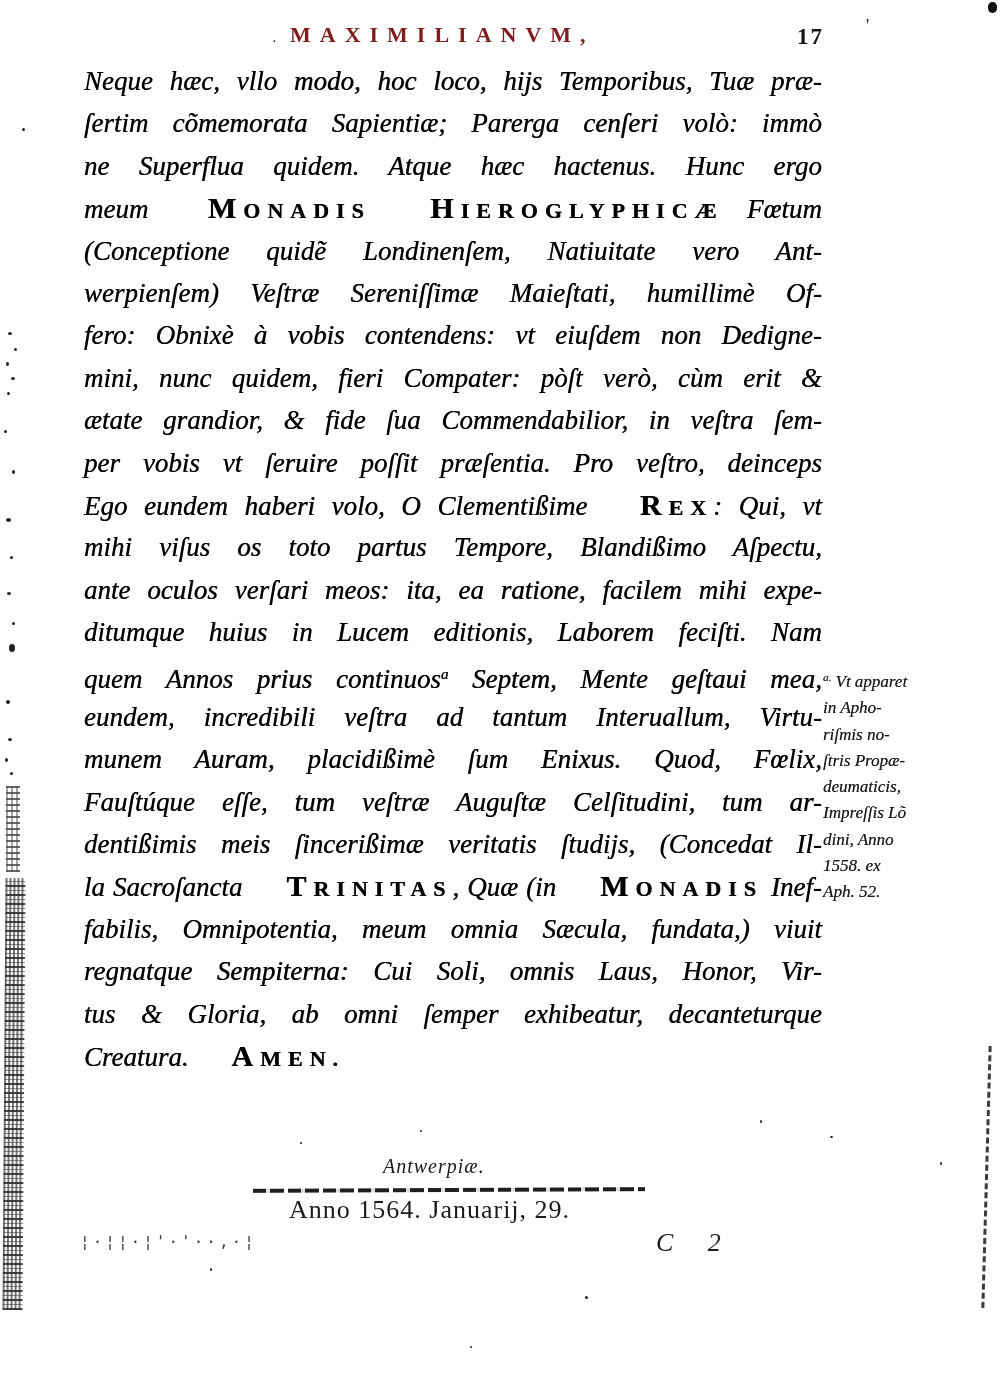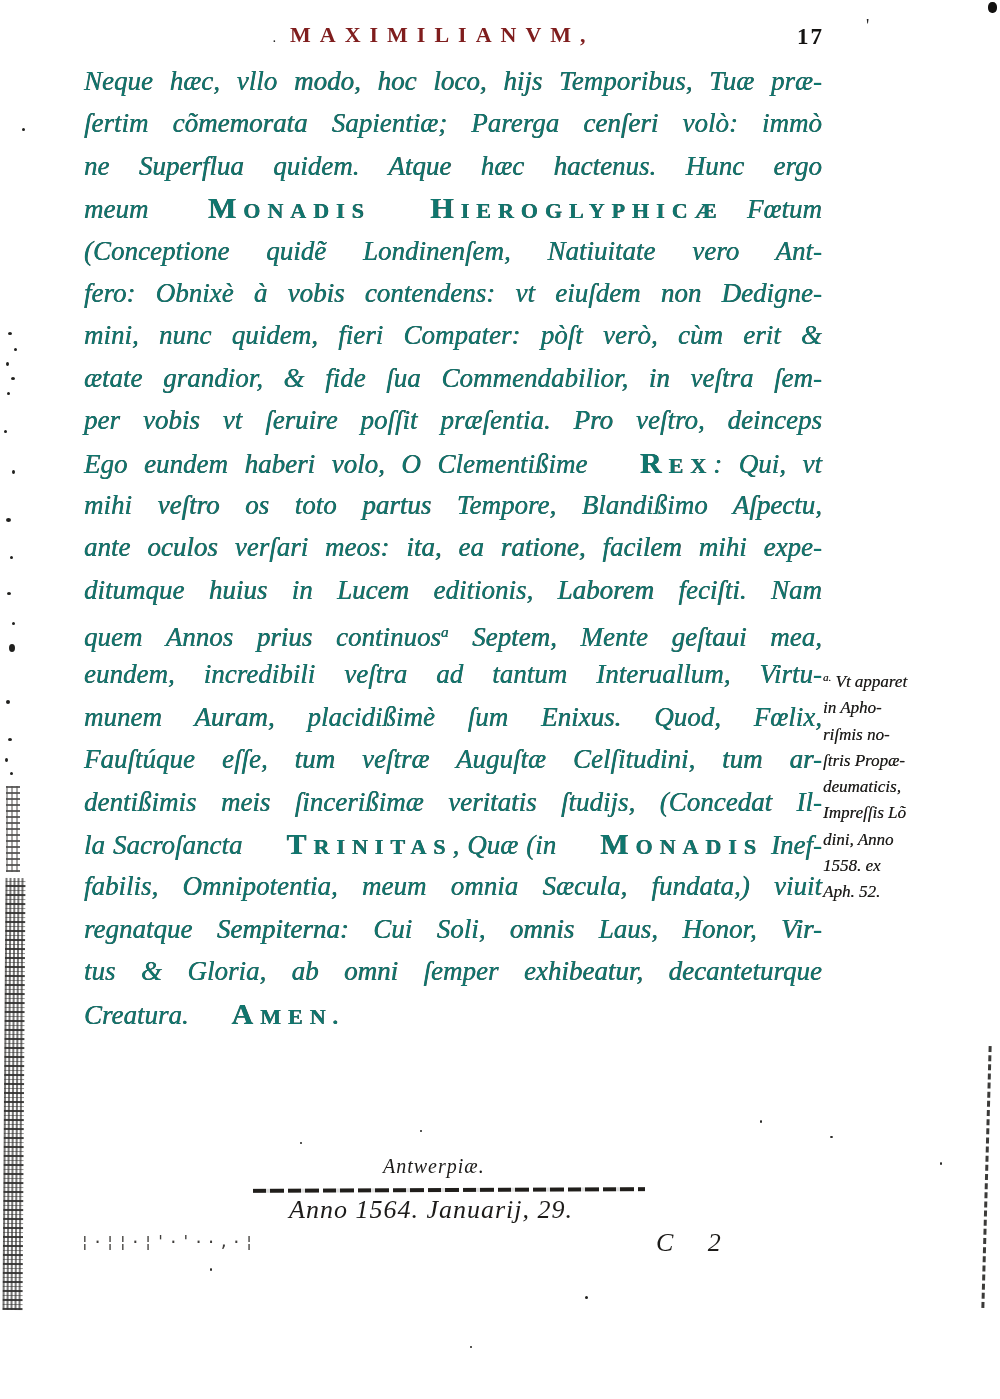--- a/index.html
+++ b/index.html
@@ -7,41 +7,41 @@
        font-family:"Liberation Serif", serif; color:#1c1b19;}
   .page{position:absolute;inset:0;background:#fff;}
   
   .hdr-title{position:absolute;left:290px;top:22px;font-weight:700;font-size:22px;
     letter-spacing:9px;color:#7f1d1d;}
   .hdr-mark{position:absolute;left:272px;top:34px;font-size:14px;color:#222;}
   .page-num{position:absolute;left:797px;top:24px;font-weight:700;font-size:23px;letter-spacing:2px;color:#141312;}
   .hdr-tick{position:absolute;left:866px;top:16px;font-size:18px;color:#222;}
   
   .body-text{position:absolute;left:84px;top:60px;width:738px;
-    font-style:italic;font-size:27px;line-height:42.4px;color:#0f766e;
+    font-style:italic;font-size:27px;line-height:42.4px;color:#000000;
     text-shadow:0.35px 0 0 rgba(20,18,16,.75), -0.2px 0 0 rgba(20,18,16,.35);}
   .line{text-align:justify;text-align-last:justify;height:42.4px;white-space:normal;}
   .line.last{text-align-last:left;}
   .seg-it{font-style:italic;}
   .seg-caps{font-style:normal;font-size:22px;letter-spacing:7px;font-weight:600;margin-left:36px;}
   .seg-caps .capfirst{font-size:30px;letter-spacing:7px;}
   .seg-sup{font-style:italic;font-size:15px;vertical-align:9px;}
   
   .margin-note{position:absolute;left:823px;top:664px;width:116px;
     font-style:italic;font-size:17px;line-height:26.3px;color:#1c1b19;
     text-shadow:0.25px 0 0 rgba(20,18,16,.7);}
   .nline{text-align:left;}
   .seg-n{font-style:italic;}
   .seg-nsup{font-style:italic;font-size:11px;vertical-align:6px;}
   
   .place{position:absolute;left:383px;top:1155px;font-style:italic;font-size:20px;letter-spacing:1px;}
   .rule{position:absolute;left:253px;top:1188px;width:392px;height:4px;
     background:repeating-linear-gradient(90deg,#201e1b 0 13px,rgba(32,30,27,.15) 13px 17px,#201e1b 17px 31px,rgba(32,30,27,0) 31px 35px);
     transform:rotate(-0.25deg);filter:blur(.2px);}
-  .date-line{position:absolute;left:289px;top:1195px;font-style:italic;font-size:26px;letter-spacing:1px;}
+  .date-line{position:absolute;left:289px;top:1195px;font-size:26px;letter-spacing:1px;}
   .signature{position:absolute;left:656px;top:1228px;font-style:italic;font-size:26px;letter-spacing:14px;}
   .smudge{position:absolute;left:80px;top:1232px;font-size:16px;letter-spacing:3px;color:#2c2a27;
     filter:blur(.35px);opacity:.9;font-family:"DejaVu Sans Mono",monospace;}
   
   .speck{position:absolute;background:#20201e;border-radius:50%;}
   .edge-strip{position:absolute;left:4px;top:878px;width:20px;height:432px;opacity:.88;
     background:
       repeating-linear-gradient(0deg, rgba(18,17,15,.9) 0 2px, rgba(18,17,15,0) 2px 5px, rgba(18,17,15,.55) 5px 6px, rgba(18,17,15,0) 6px 9px),
       repeating-linear-gradient(90deg, rgba(18,17,15,.65) 0 2px, rgba(18,17,15,0) 2px 4px);
     filter:blur(.45px); transform:rotate(.4deg);}
@@ -63,26 +63,27 @@
   <div class="page-num">17</div>
   <span class="hdr-tick">'</span>
   <div class="corner-dot"></div>
 
   <div class="body-text">
       <div class="line"><span class="seg-it">Neque hæc, vllo modo, hoc loco, hijs Temporibus, Tuæ præ-</span></div>
       <div class="line"><span class="seg-it">ſertim cõmemorata Sapientiæ; Parerga cenſeri volò: immò</span></div>
       <div class="line"><span class="seg-it">ne Superflua quidem. Atque hæc hactenus. Hunc ergo</span></div>
       <div class="line"><span class="seg-it">meum </span><span class="seg-caps"><span class="capfirst">M</span>ONADIS</span><span class="seg-it"> </span><span class="seg-caps"><span class="capfirst">H</span>IEROGLYPHICÆ</span><span class="seg-it"> </span><span class="seg-it">Fœtum</span></div>
       <div class="line"><span class="seg-it">(Conceptione quidẽ Londinenſem, Natiuitate vero Ant-</span></div>
+      <div class="line"><span class="seg-it">werpienſem) Veſtræ Sereniſſimæ Maieſtati, humillimè Of-</span></div>
       <div class="line"><span class="seg-it">fero: Obnixè à vobis contendens: vt eiuſdem non Dedigne-</span></div>
       <div class="line"><span class="seg-it">mini, nunc quidem, fieri Compater: pòſt verò, cùm erit &amp;</span></div>
       <div class="line"><span class="seg-it">ætate grandior, &amp; fide ſua Commendabilior, in veſtra ſem-</span></div>
       <div class="line"><span class="seg-it">per vobis vt ſeruire poſſit præſentia. Pro veſtro, deinceps</span></div>
       <div class="line"><span class="seg-it">Ego eundem haberi volo, O Clementißime </span><span class="seg-caps"><span class="capfirst">R</span>EX</span><span class="seg-it">: Qui, vt</span></div>
-      <div class="line"><span class="seg-it">mihi veſtro os toto partus Tempore, Blandißimo Aſpectu,</span></div>
+      <div class="line"><span class="seg-it">mihi viſus os toto partus Tempore, Blandißimo Aſpectu,</span></div>
       <div class="line"><span class="seg-it">ante oculos verſari meos: ita, ea ratione, facilem mihi expe-</span></div>
       <div class="line"><span class="seg-it">ditumque huius in Lucem editionis, Laborem feciſti. Nam</span></div>
       <div class="line"><span class="seg-it">quem Annos prius continuos</span><span class="seg-sup">a</span><span class="seg-it"> Septem, Mente geſtaui mea,</span></div>
       <div class="line"><span class="seg-it">eundem, incredibili veſtra ad tantum Interuallum, Virtu-</span></div>
       <div class="line"><span class="seg-it">munem Auram, placidißimè ſum Enixus. Quod, Fœlix,</span></div>
       <div class="line"><span class="seg-it">Fauſtúque eſſe, tum veſtræ Auguſtæ Celſitudini, tum ar-</span></div>
       <div class="line"><span class="seg-it">dentißimis meis ſincerißimæ veritatis ſtudijs, (Concedat Il-</span></div>
       <div class="line"><span class="seg-it">la Sacroſancta </span><span class="seg-caps"><span class="capfirst">T</span>RINITAS</span><span class="seg-it">, Quæ (in </span><span class="seg-caps"><span class="capfirst">M</span>ONADIS</span><span class="seg-it"> Inef-</span></div>
       <div class="line"><span class="seg-it">fabilis, Omnipotentia, meum omnia Sæcula, fundata,) viuit</span></div>
       <div class="line"><span class="seg-it">regnatque Sempiterna: Cui Soli, omnis Laus, Honor, Vir-</span></div>

